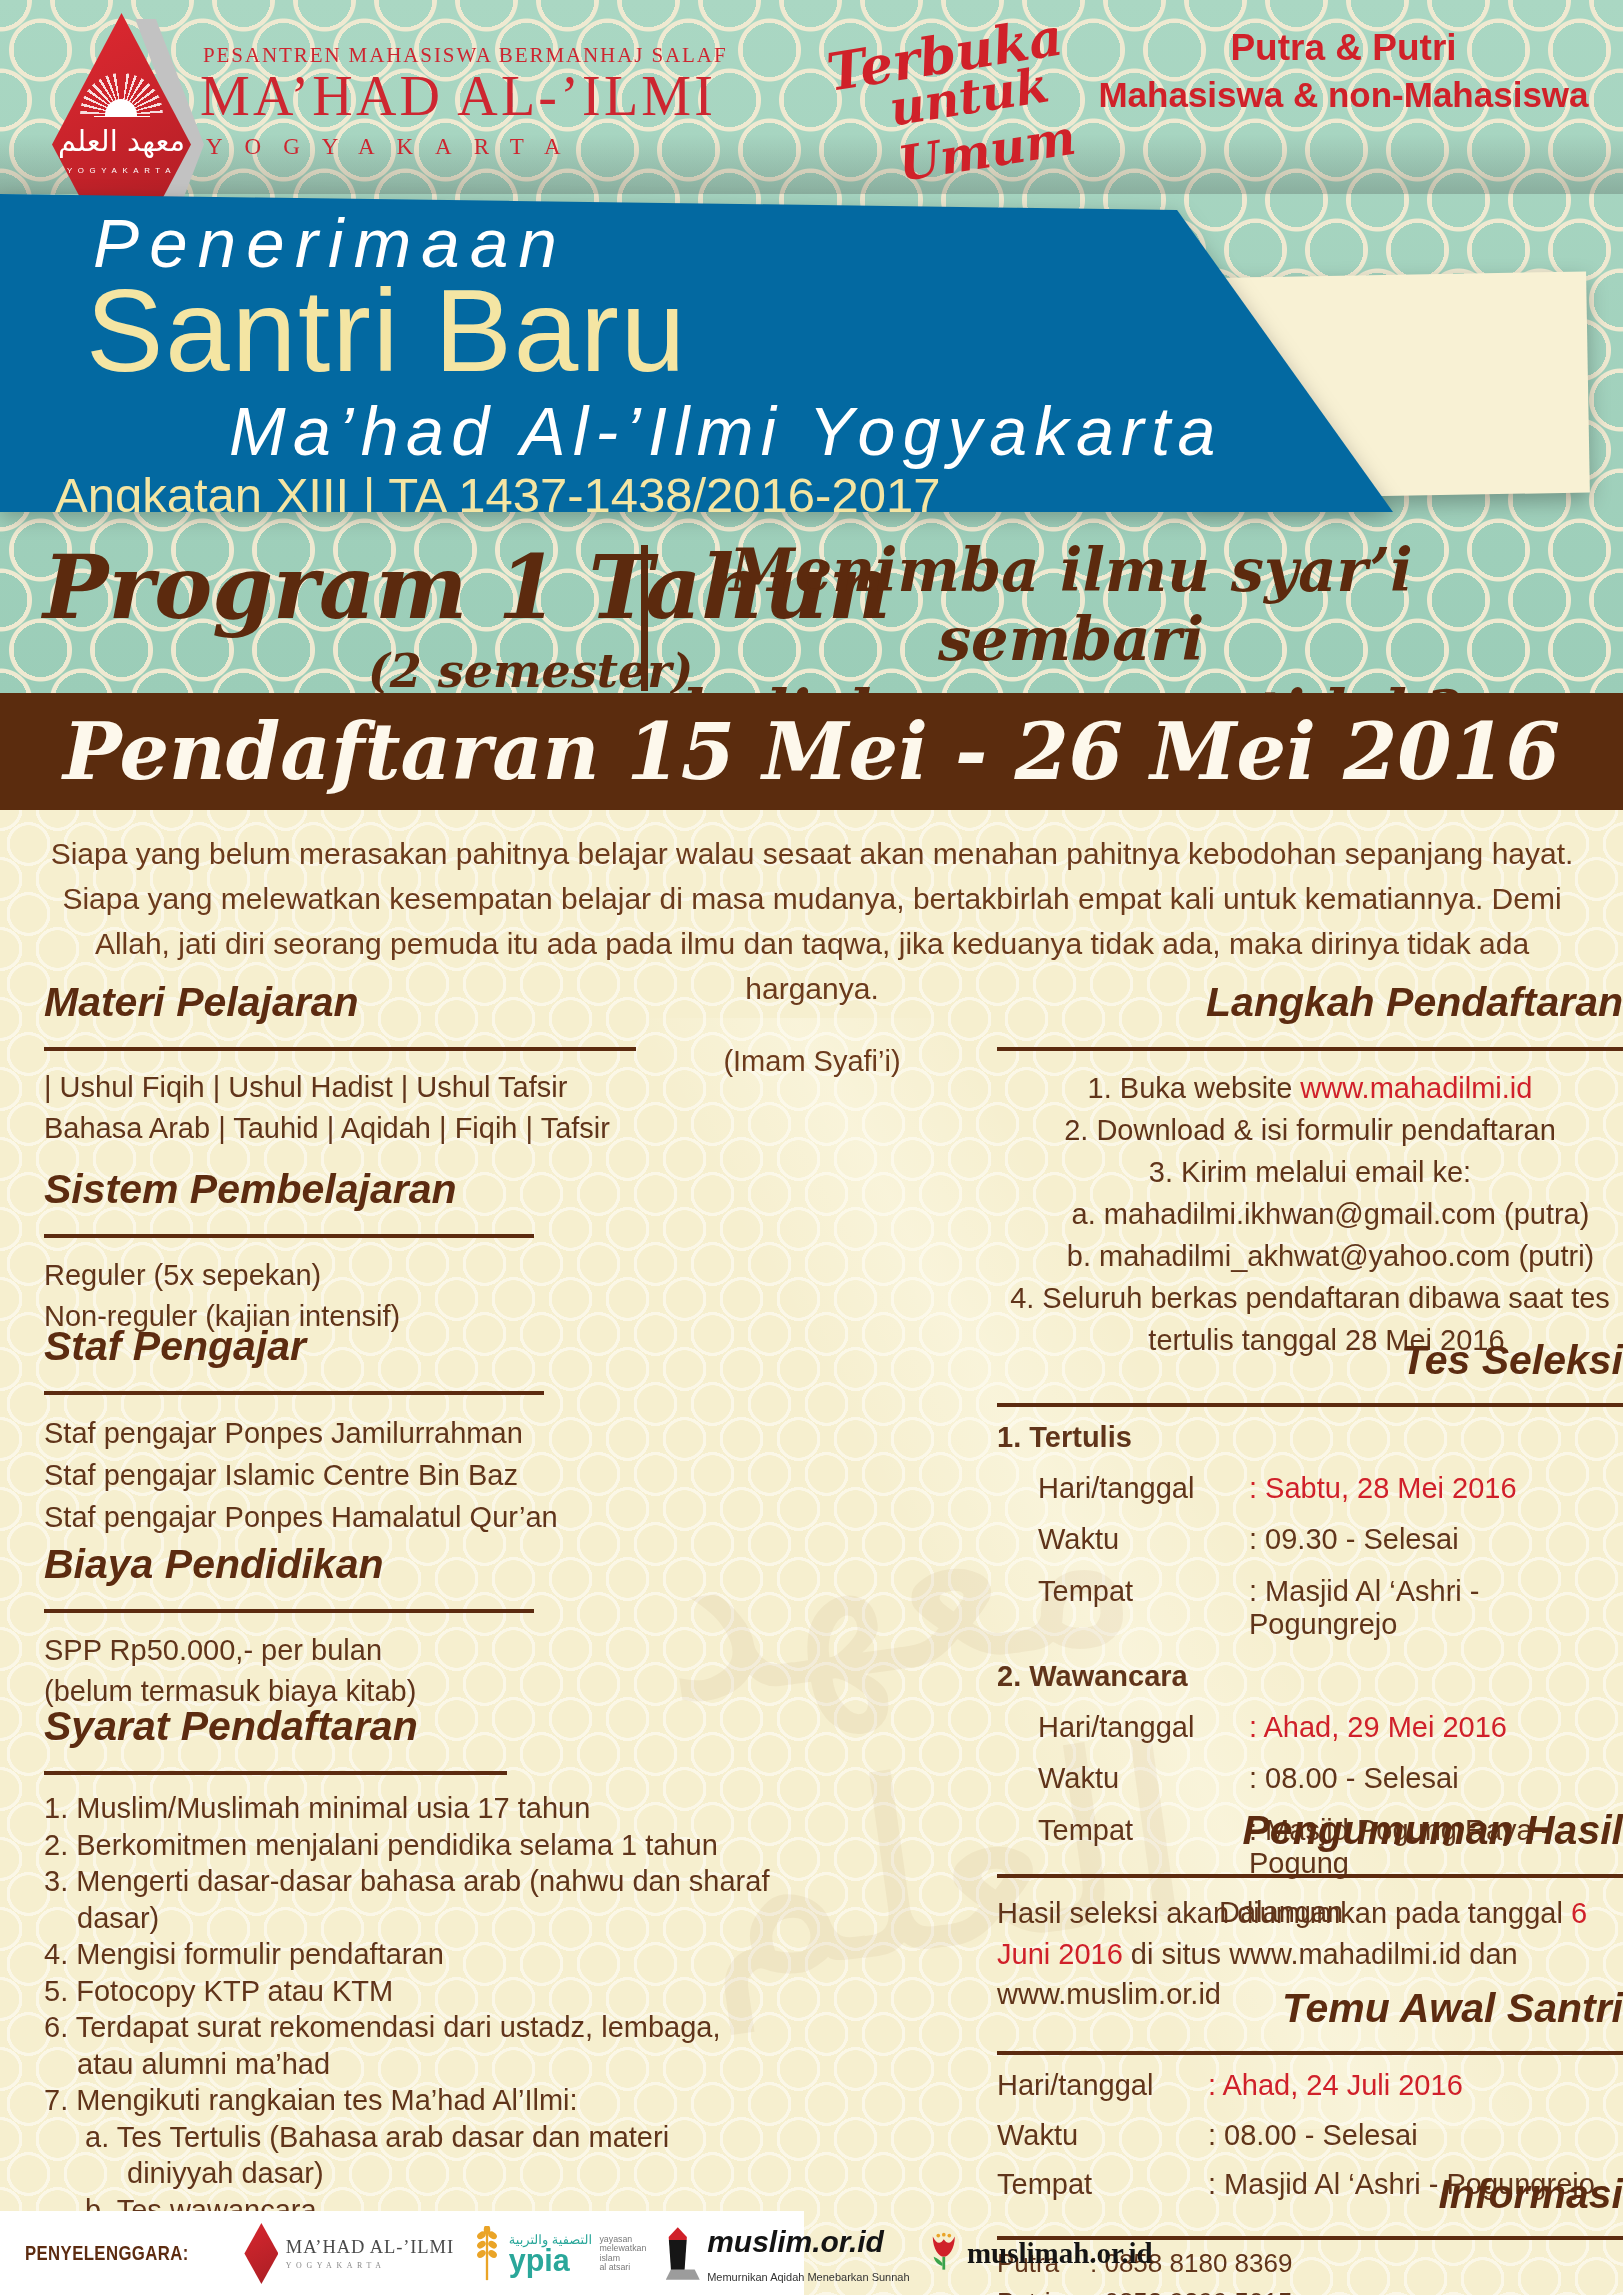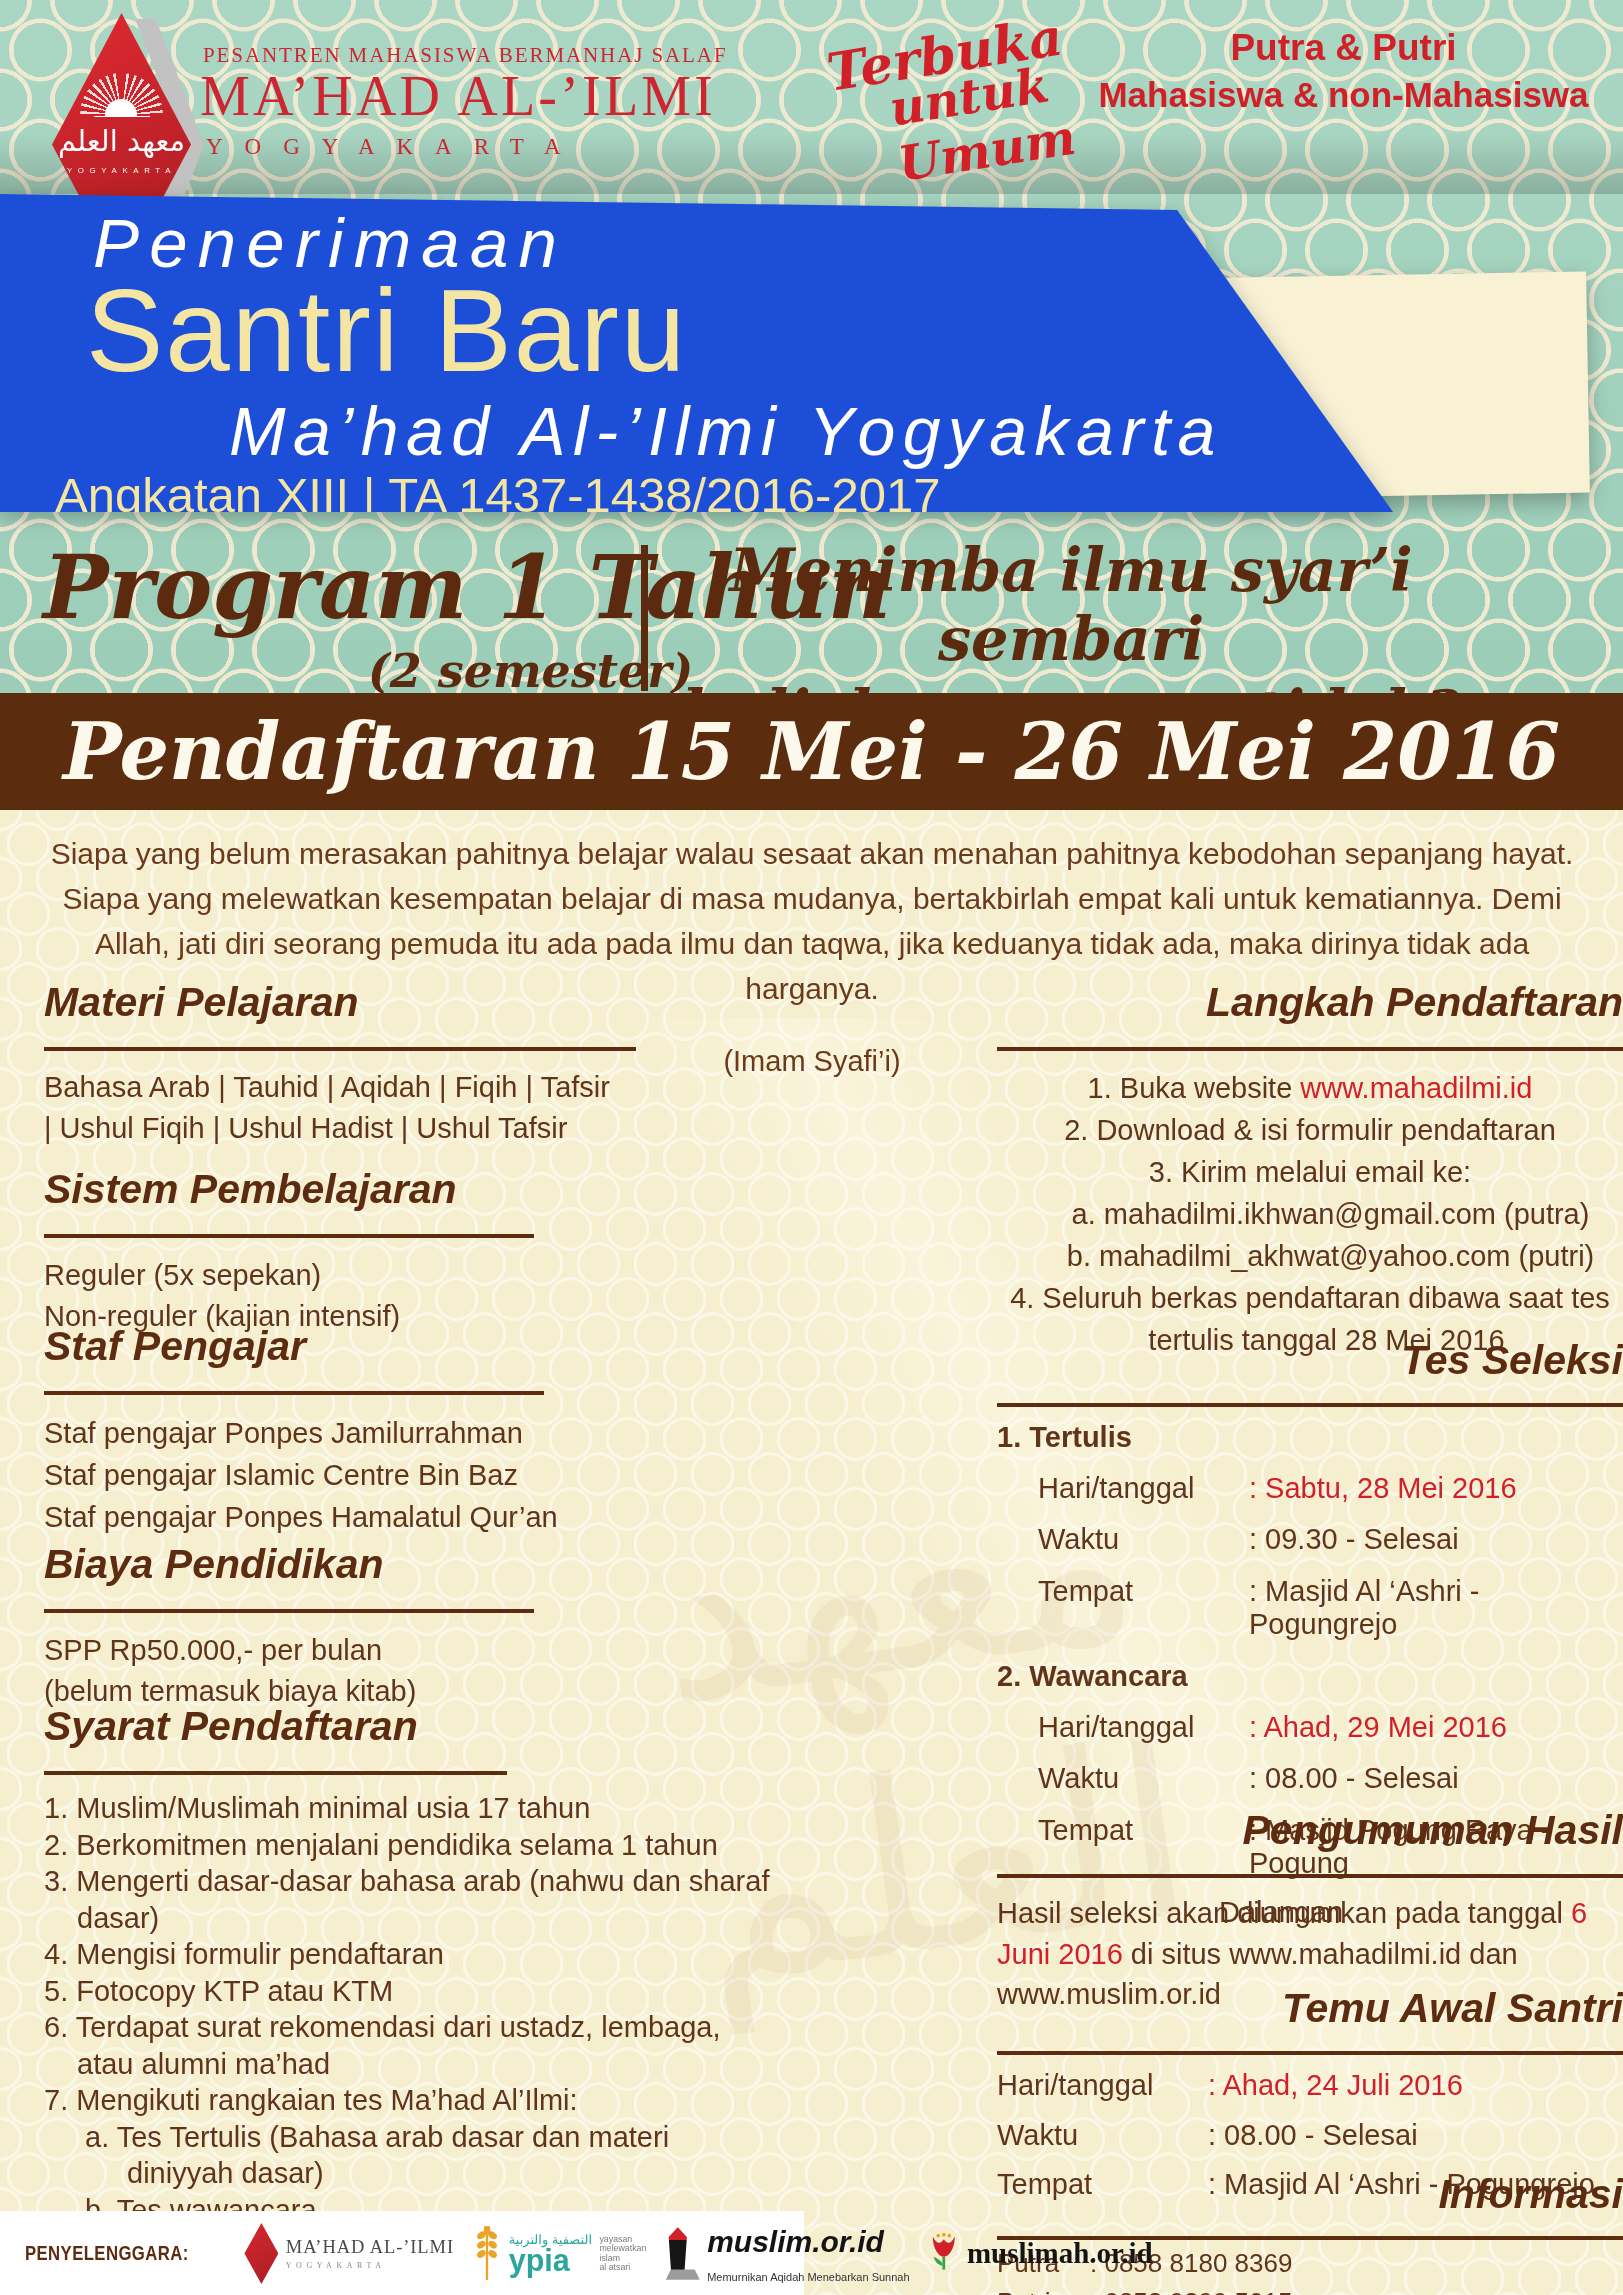--- a/index.html
+++ b/index.html
@@ -46,21 +46,21 @@
     font-family:"DejaVu Serif",serif;font-style:italic;font-weight:bold;}
   .open-l1{font-size:52px;}
   .open-l2{font-size:48px;margin:-13px 0 0 56px;}
   .audience{left:1073px;top:27px;width:541px;text-align:center;color:#d02129;font-weight:bold;}
   .aud-l1{font-size:37px;}
   .aud-l2{font-size:35px;margin-top:5.6px;}
 
   .cream-card{left:1189px;top:275px;width:399px;height:221px;background:#f8f1d4;transform:rotate(-1deg);
     box-shadow:0 8.3px 21px rgba(0,0,0,.28);z-index:4;}
   .teal-wrap{left:0;top:194px;width:1393px;height:318px;filter:drop-shadow(0 6.5px 10.2px rgba(0,0,0,.25));z-index:5;}
-  .teal-banner{position:absolute;left:0;top:0;width:1393px;height:318px;background:#1d4ed8;
+  .teal-banner{position:absolute;left:0;top:0;width:1393px;height:318px;background:#0369a1;
     clip-path:polygon(0 0,84.5% 5%,100% 100%,0 100%);}
   .kicker{position:absolute;left:93px;top:10.2px;font-size:69px;font-style:italic;color:#fff;letter-spacing:10.2px;}
   .big-title{position:absolute;left:86px;top:70px;font-size:116px;color:#f4e5a3;letter-spacing:1.9px;}
   .subtitle{position:absolute;left:229px;top:198px;font-size:68px;font-style:italic;color:#fff;letter-spacing:7.4px;}
   .batch{position:absolute;left:55px;top:273px;font-size:49px;color:#f4e5a3;}
 
   .script{font-family:"DejaVu Serif",serif;font-style:italic;font-weight:bold;color:#5c2a0e;}
   .prog-name{left:43px;top:536px;font-size:87px;z-index:6;}
   .prog-dur{left:368px;top:644px;font-size:46px;z-index:6;}
   .prog-div{left:641px;top:545px;width:6.5px;height:146px;background:#5c2a0e;z-index:6;}
@@ -180,22 +180,22 @@
   <div class="abs watermark">معهد العلم</div>
 
   <div class="abs quote">
     <div>Siapa yang belum merasakan pahitnya belajar walau sesaat akan menahan pahitnya kebodohan sepanjang hayat. Siapa yang melewatkan kesempatan belajar di masa mudanya, bertakbirlah empat kali untuk kematiannya. Demi Allah, jati diri seorang pemuda itu ada pada ilmu dan taqwa, jika keduanya tidak ada, maka dirinya tidak ada harganya.</div>
     <div class="quote-author">(Imam Syafi’i)</div>
   </div>
 
   <div class="abs heading lcol" style="top:979px;">Materi Pelajaran</div>
   <div class="abs rule" style="left:44px;top:1047px;width:592px;"></div>
   <div class="abs bt lcol" style="top:1067px;line-height:1.42;">
+    <div>| Ushul Fiqih | Ushul Hadist | Ushul Tafsir</div>
     <div>Bahasa Arab | Tauhid | Aqidah | Fiqih | Tafsir</div>
-    <div>| Ushul Fiqih | Ushul Hadist | Ushul Tafsir</div>
   </div>
 
   <div class="abs heading lcol" style="top:1166px;">Sistem Pembelajaran</div>
   <div class="abs rule" style="left:44px;top:1234px;width:490px;"></div>
   <div class="abs bt lcol" style="top:1255px;line-height:1.42;">
     <div>Reguler (5x sepekan)</div>
     <div>Non-reguler (kajian intensif)</div>
   </div>
 
   <div class="abs heading lcol" style="top:1323px;">Staf Pengajar</div>

